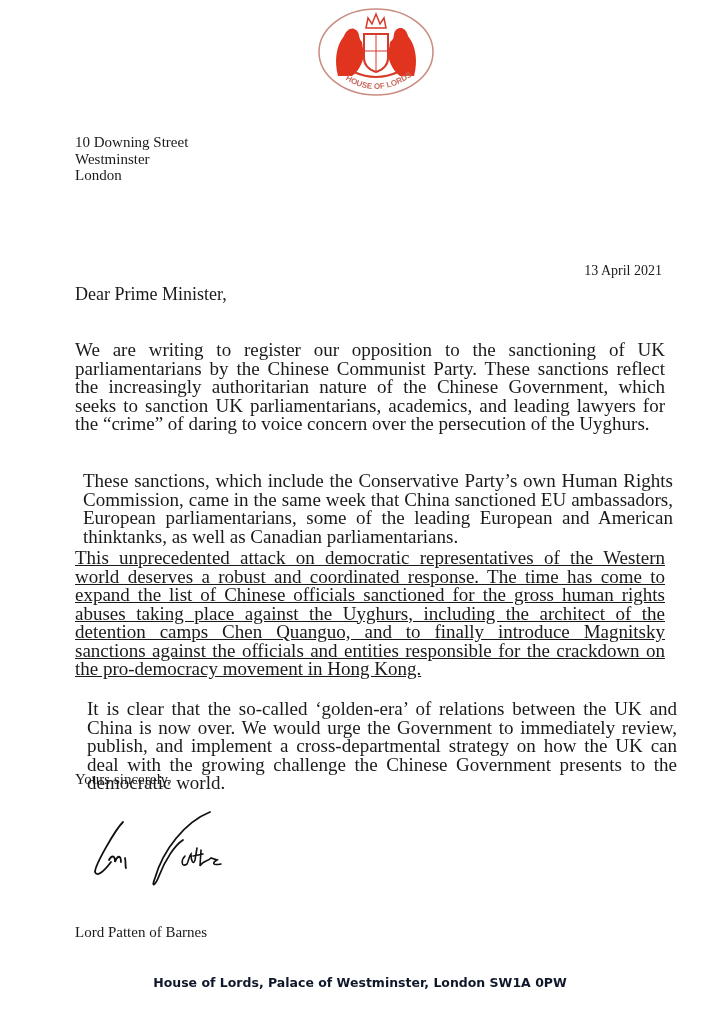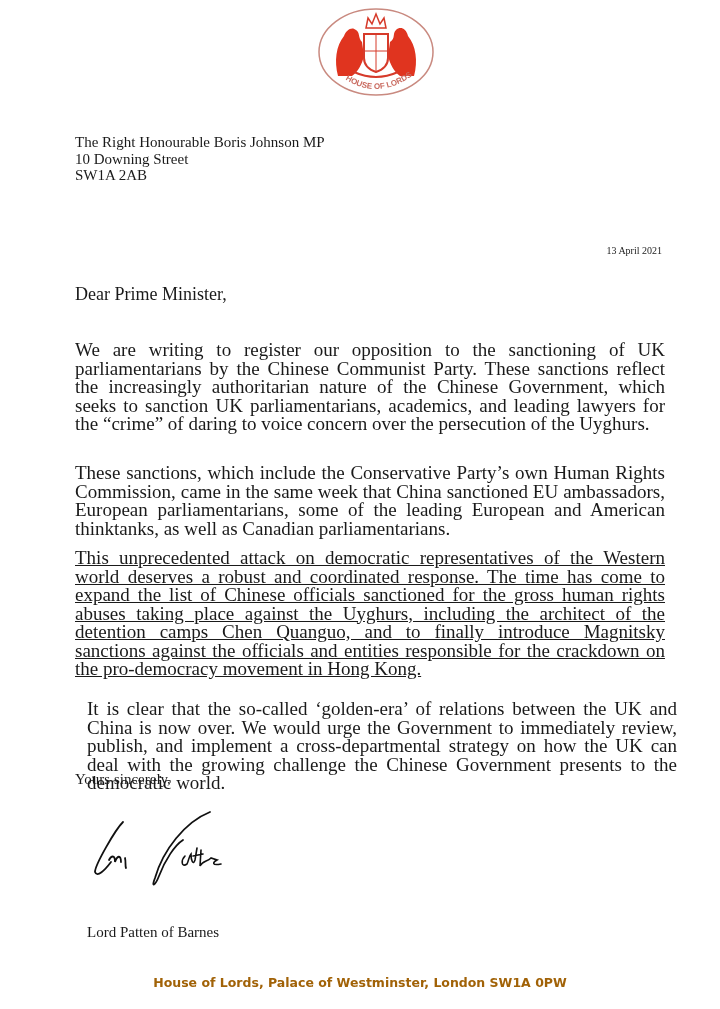--- a/index.html
+++ b/index.html
@@ -9,40 +9,40 @@
       color: #1a1a1a;
     }
     .crest {
       position: absolute; left: 316px; top: 6px; width: 120px; height: 92px;
     }
     .address {
       position: absolute; left: 75px; top: 134px; font-size: 15px; line-height: 16.5px;
     }
     .address div { white-space: nowrap; }
     .date {
-      position: absolute; right: 58px; top: 245px; font-size: 10px;
+      position: absolute; right: 58px; top: 263px; font-size: 14px;
     }
     .salutation {
       position: absolute; left: 75px; top: 284px; font-size: 18px;
     }
     .body-text {
       position: absolute; left: 75px; width: 590px; font-size: 19px; line-height: 18.5px;
       text-align: justify;
     }
     #p1 { top: 341px; }
     #p2 { top: 464px; }
     #p3 { top: 549px; text-decoration: underline; }
     #p4 { top: 688px; }
     .closing { position: absolute; left: 75px; top: 771px; font-size: 15px; }
     .signature { position: absolute; left: 85px; top: 810px; width: 160px; height: 85px; }
-    .signer { position: absolute; left: 75px; top: 924px; font-size: 15px; margin-left: 12px; }
+    .signer { position: absolute; left: 75px; top: 924px; font-size: 15px; }
     .footer {
       position: absolute; left: 0; right: 0; top: 975px; text-align: center;
       font-family: "DejaVu Sans", "Liberation Sans", sans-serif; font-weight: bold;
-      font-size: 12.5px; color: #a16207;
+      font-size: 12.5px; color: #0f172a;
     }
   </style>
 </head>
 <body>
 
 <div class="crest">
   <svg width="120" height="92" viewBox="0 0 120 92">
     <ellipse cx="60" cy="46" rx="57" ry="43" fill="none" stroke="#c98a80" stroke-width="1.5"></ellipse>
 
     <path d="M22 70 C18 55 20 40 28 30 C30 24 36 20 40 24 C44 26 42 32 46 36 L48 50 C46 58 42 66 36 70 Z" fill="#e0341f"></path>
@@ -57,31 +57,31 @@
 
     <path d="M38 66 Q60 76 82 66" fill="none" stroke="#d63a2a" stroke-width="2"></path>
     <path id="arc" d="M24 70 Q60 96 96 70" fill="none"></path>
     <text font-family="Liberation Sans, sans-serif" font-size="8" fill="#c96a5f" font-weight="bold">
       <textPath href="#arc" startOffset="8%">HOUSE OF LORDS</textPath>
     </text>
   </svg>
 </div>
 
 <div class="address">
-  <div>The Right Honourable Boris Johnson MP</div>
   <div>10 Downing Street</div>
-  <div>SW1A 2AB</div>
+  <div>Westminster</div>
+  <div>London</div>
 </div>
 
 <div class="date">13 April 2021</div>
 
 <div class="salutation">Dear Prime Minister,</div>
 
 <p class="body-text" id="p1" style="margin:0">We are writing to register our opposition to the sanctioning of UK parliamentarians by the Chinese Communist Party. These sanctions reflect the increasingly authoritarian nature of the Chinese Government, which seeks to sanction UK parliamentarians, academics, and leading lawyers for the “crime” of daring to voice concern over the persecution of the Uyghurs.</p>
-<p class="body-text" id="p2" style="margin:0">These sanctions, which include the Conservative Party’s own Human Rights Commission, came in the same week that China sanctioned EU ambassadors, European parliamentarians, some of the leading European and American thinktanks, as well as Canadian parliamentarians.</p>
+<p class="body-text" id="p2" style="margin:8px">These sanctions, which include the Conservative Party’s own Human Rights Commission, came in the same week that China sanctioned EU ambassadors, European parliamentarians, some of the leading European and American thinktanks, as well as Canadian parliamentarians.</p>
 <p class="body-text" id="p3" style="margin:0">This unprecedented attack on democratic representatives of the Western world deserves a robust and coordinated response. The time has come to expand the list of Chinese officials sanctioned for the gross human rights abuses taking place against the Uyghurs, including the architect of the detention camps Chen Quanguo, and to finally introduce Magnitsky sanctions against the officials and entities responsible for the crackdown on the pro-democracy movement in Hong Kong.</p>
 <p class="body-text" id="p4" style="margin:12px">It is clear that the so-called ‘golden-era’ of relations between the UK and China is now over. We would urge the Government to immediately review, publish, and implement a cross-departmental strategy on how the UK can deal with the growing challenge the Chinese Government presents to the democratic world.</p>
 
 <div class="closing">Yours sincerely,</div>
 
 <div class="signature">
   <svg width="160" height="85" viewBox="0 0 160 85">
     <path d="M38 12 C30 20 10 55 10 62 C12 68 20 60 26 52 M24 50 C26 46 30 44 30 52 C32 46 36 44 36 52 M40 48 C41 52 40 56 41 58" fill="none" stroke="#111" stroke-width="1.8" stroke-linecap="round"></path>
     <path d="M125 2 C100 12 78 40 70 68 C66 78 70 76 74 66 C80 50 90 35 98 30" fill="none" stroke="#111" stroke-width="1.8" stroke-linecap="round"></path>
     <path d="M100 46 C96 50 96 58 102 54 C104 50 104 46 106 44 C106 50 108 56 110 50 L112 38 M108 46 L118 44 M116 40 L115 56 C118 50 122 52 126 48 L132 50 C128 52 126 56 136 54" fill="none" stroke="#111" stroke-width="1.6" stroke-linecap="round"></path>

